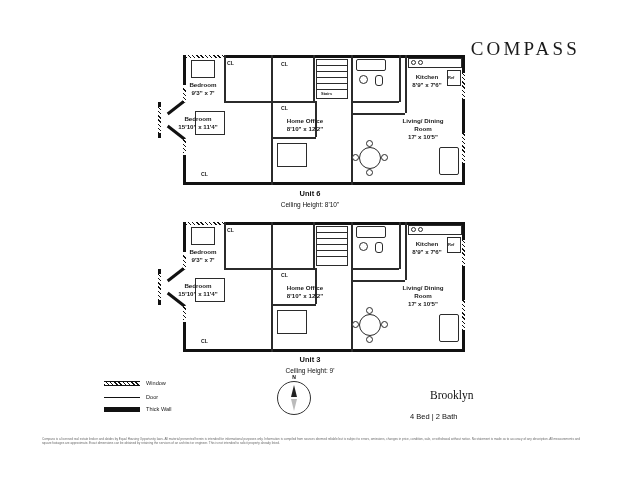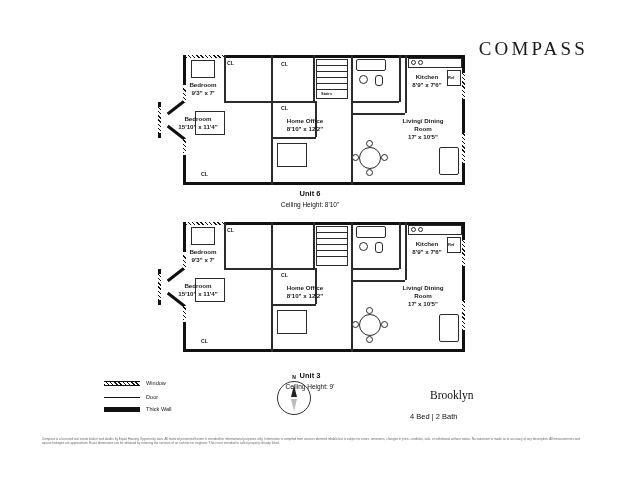--- a/index.html
+++ b/index.html
@@ -11,21 +11,21 @@
     overflow: hidden;
   }
   #sheet {
     position: relative;
     width: 622px; height: 480px;
     background: #ffffff;
     margin: 0 auto;
   }
   .brand {
     position: absolute;
-    top: 38px; right: 34px;
+    top: 38px; right: 42px;
     font-family: "Liberation Serif", serif;
     font-size: 19px;
     letter-spacing: 3.2px;
     color: #1a1a1a;
     font-weight: 400;
   }
 
   
   .plan {
     position: absolute;
@@ -290,21 +290,21 @@
     <div class="room" style="left:240px; top:62px; width:56px;">
       <span class="nm">Living/ Dining Room</span>
       <span class="dim">17' x 10'5"</span>
     </div>
     <div class="room" style="left:248px; top:18px; width:48px;">
       <span class="nm">Kitchen</span>
       <span class="dim">8'9" x 7'6"</span>
     </div>
   </div>
 
-  <div class="unitlabel" style="left:210px; top:370px;">
+  <div class="unitlabel" style="left:210px; top:354px;">
     <span>Unit 3</span><br>
     <span class="ceil">Ceiling Height: 9'</span>
   </div>
 
   <div class="legend-row" style="left:104px; top:380px;">
     <span class="swatch-hatch"></span>
     <span class="legend-label">Window</span>
   </div>
   <div class="legend-row" style="left:104px; top:394px;">
     <span class="swatch-door"></span>

